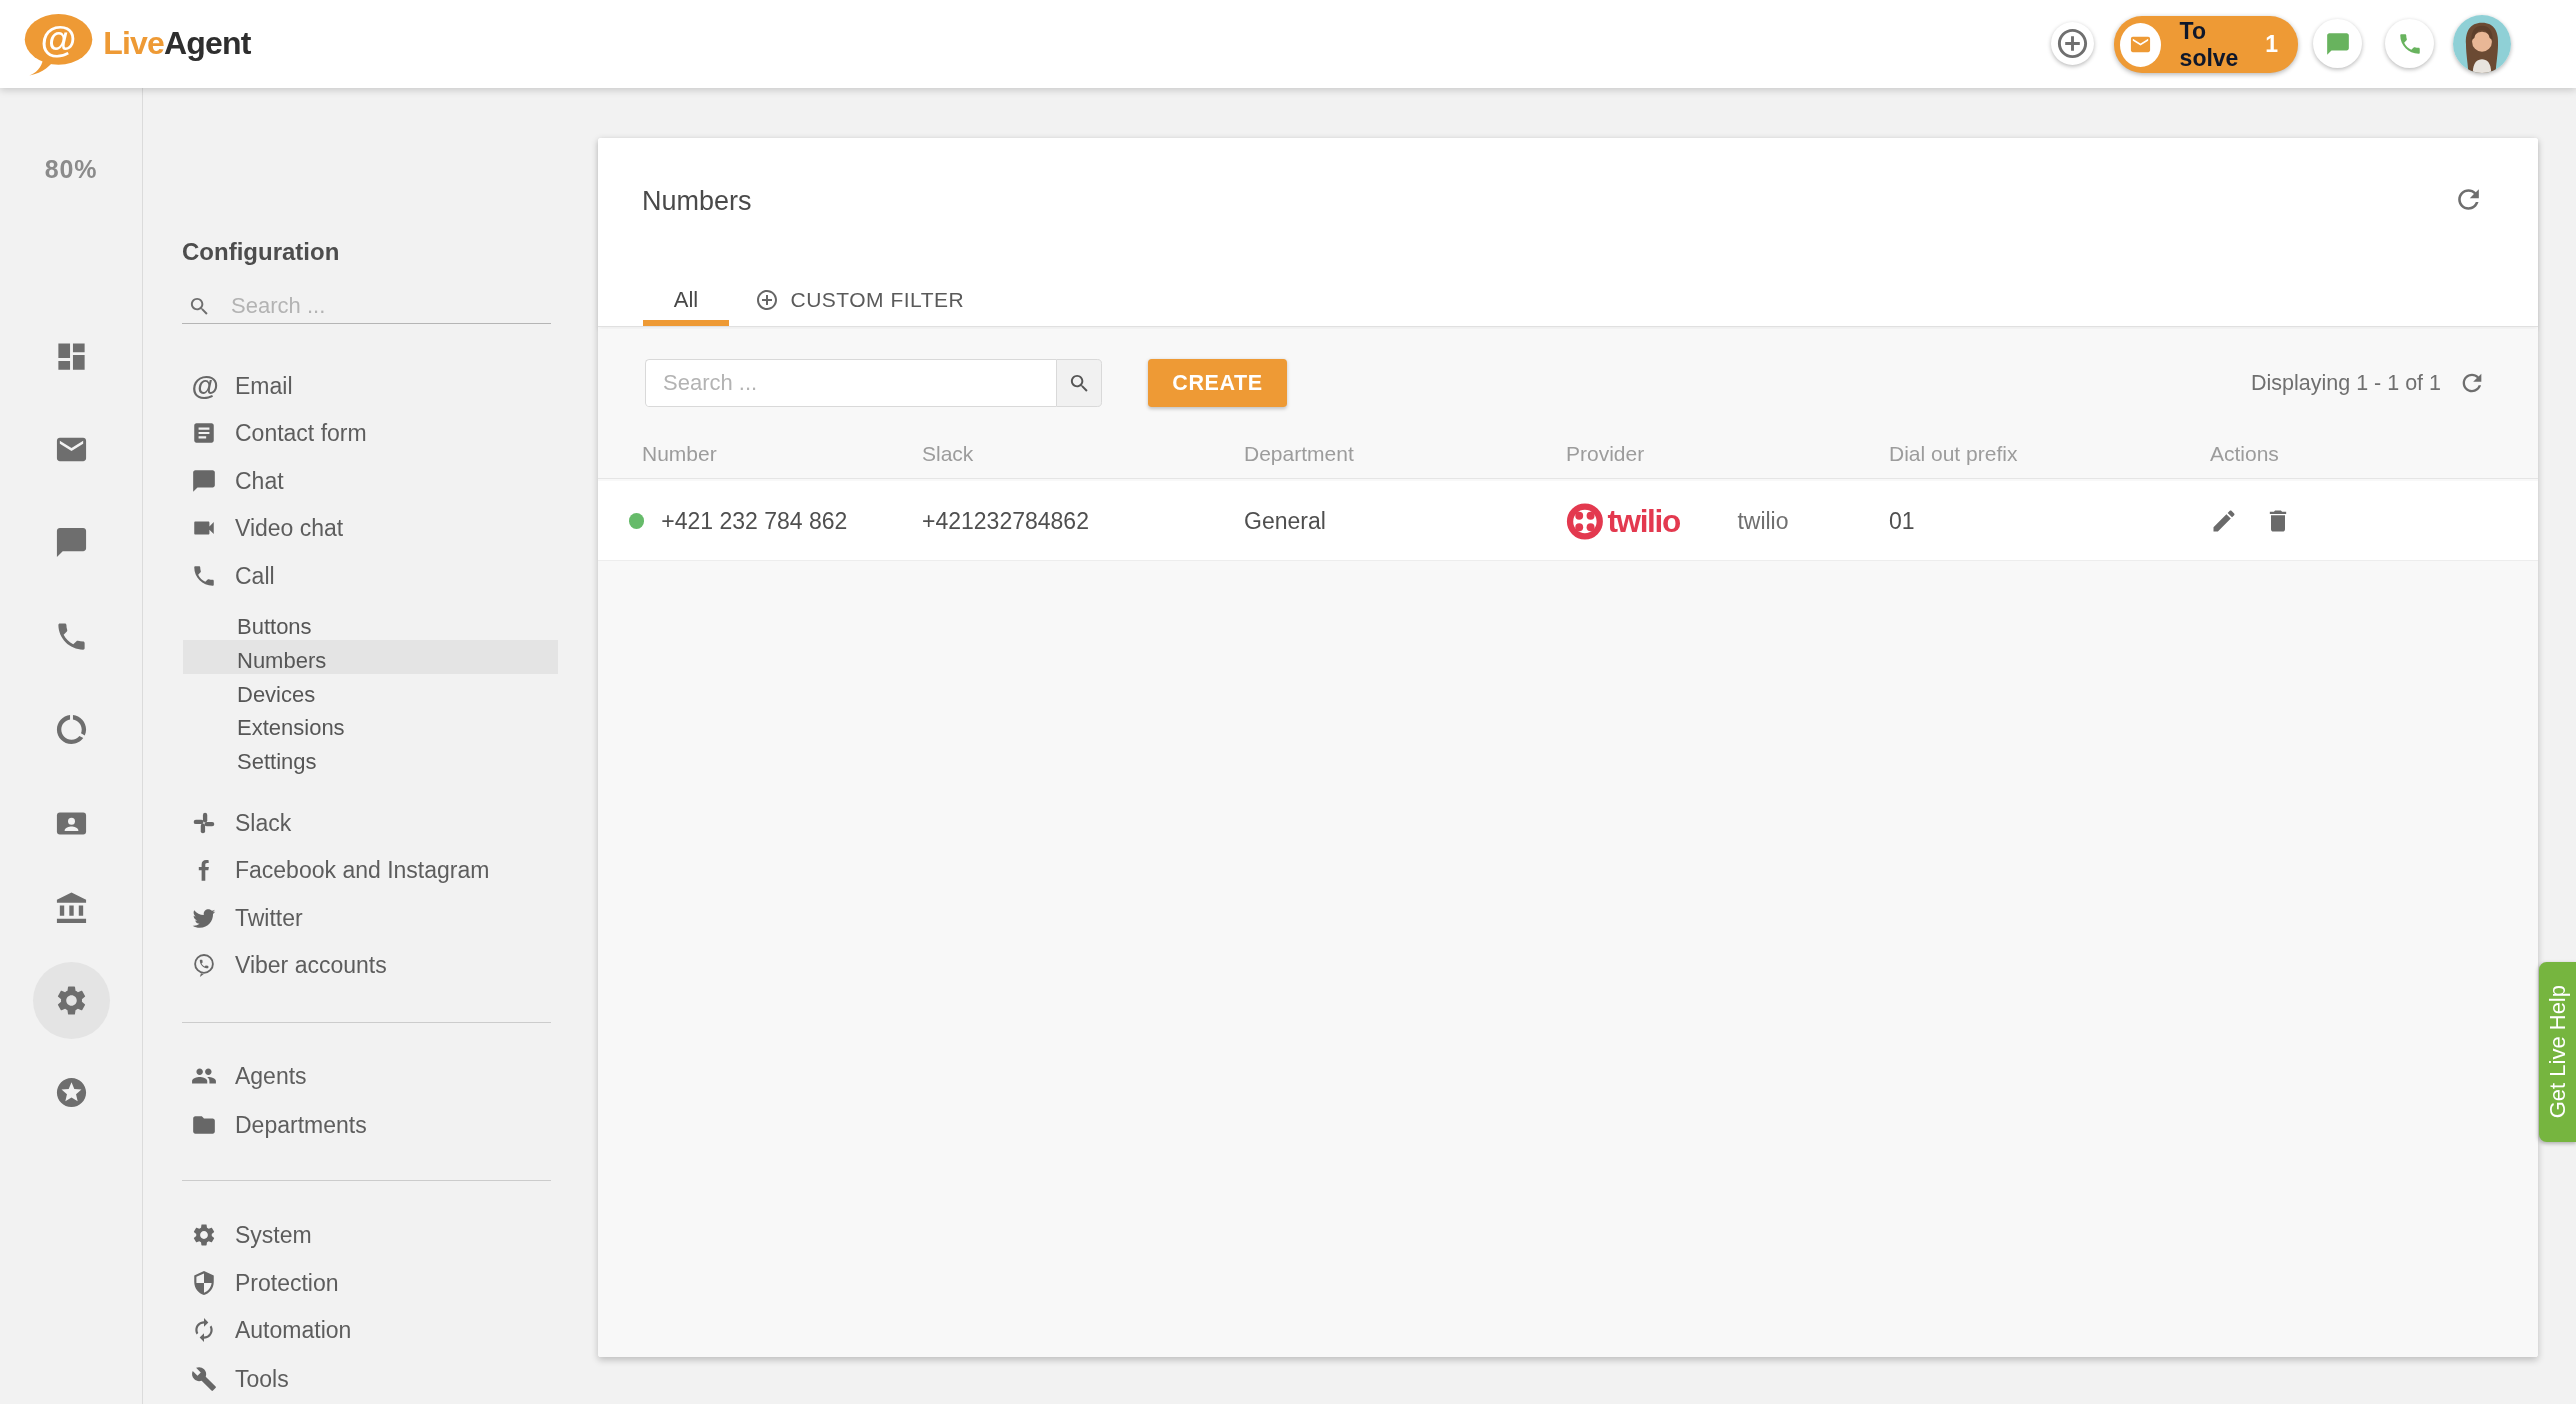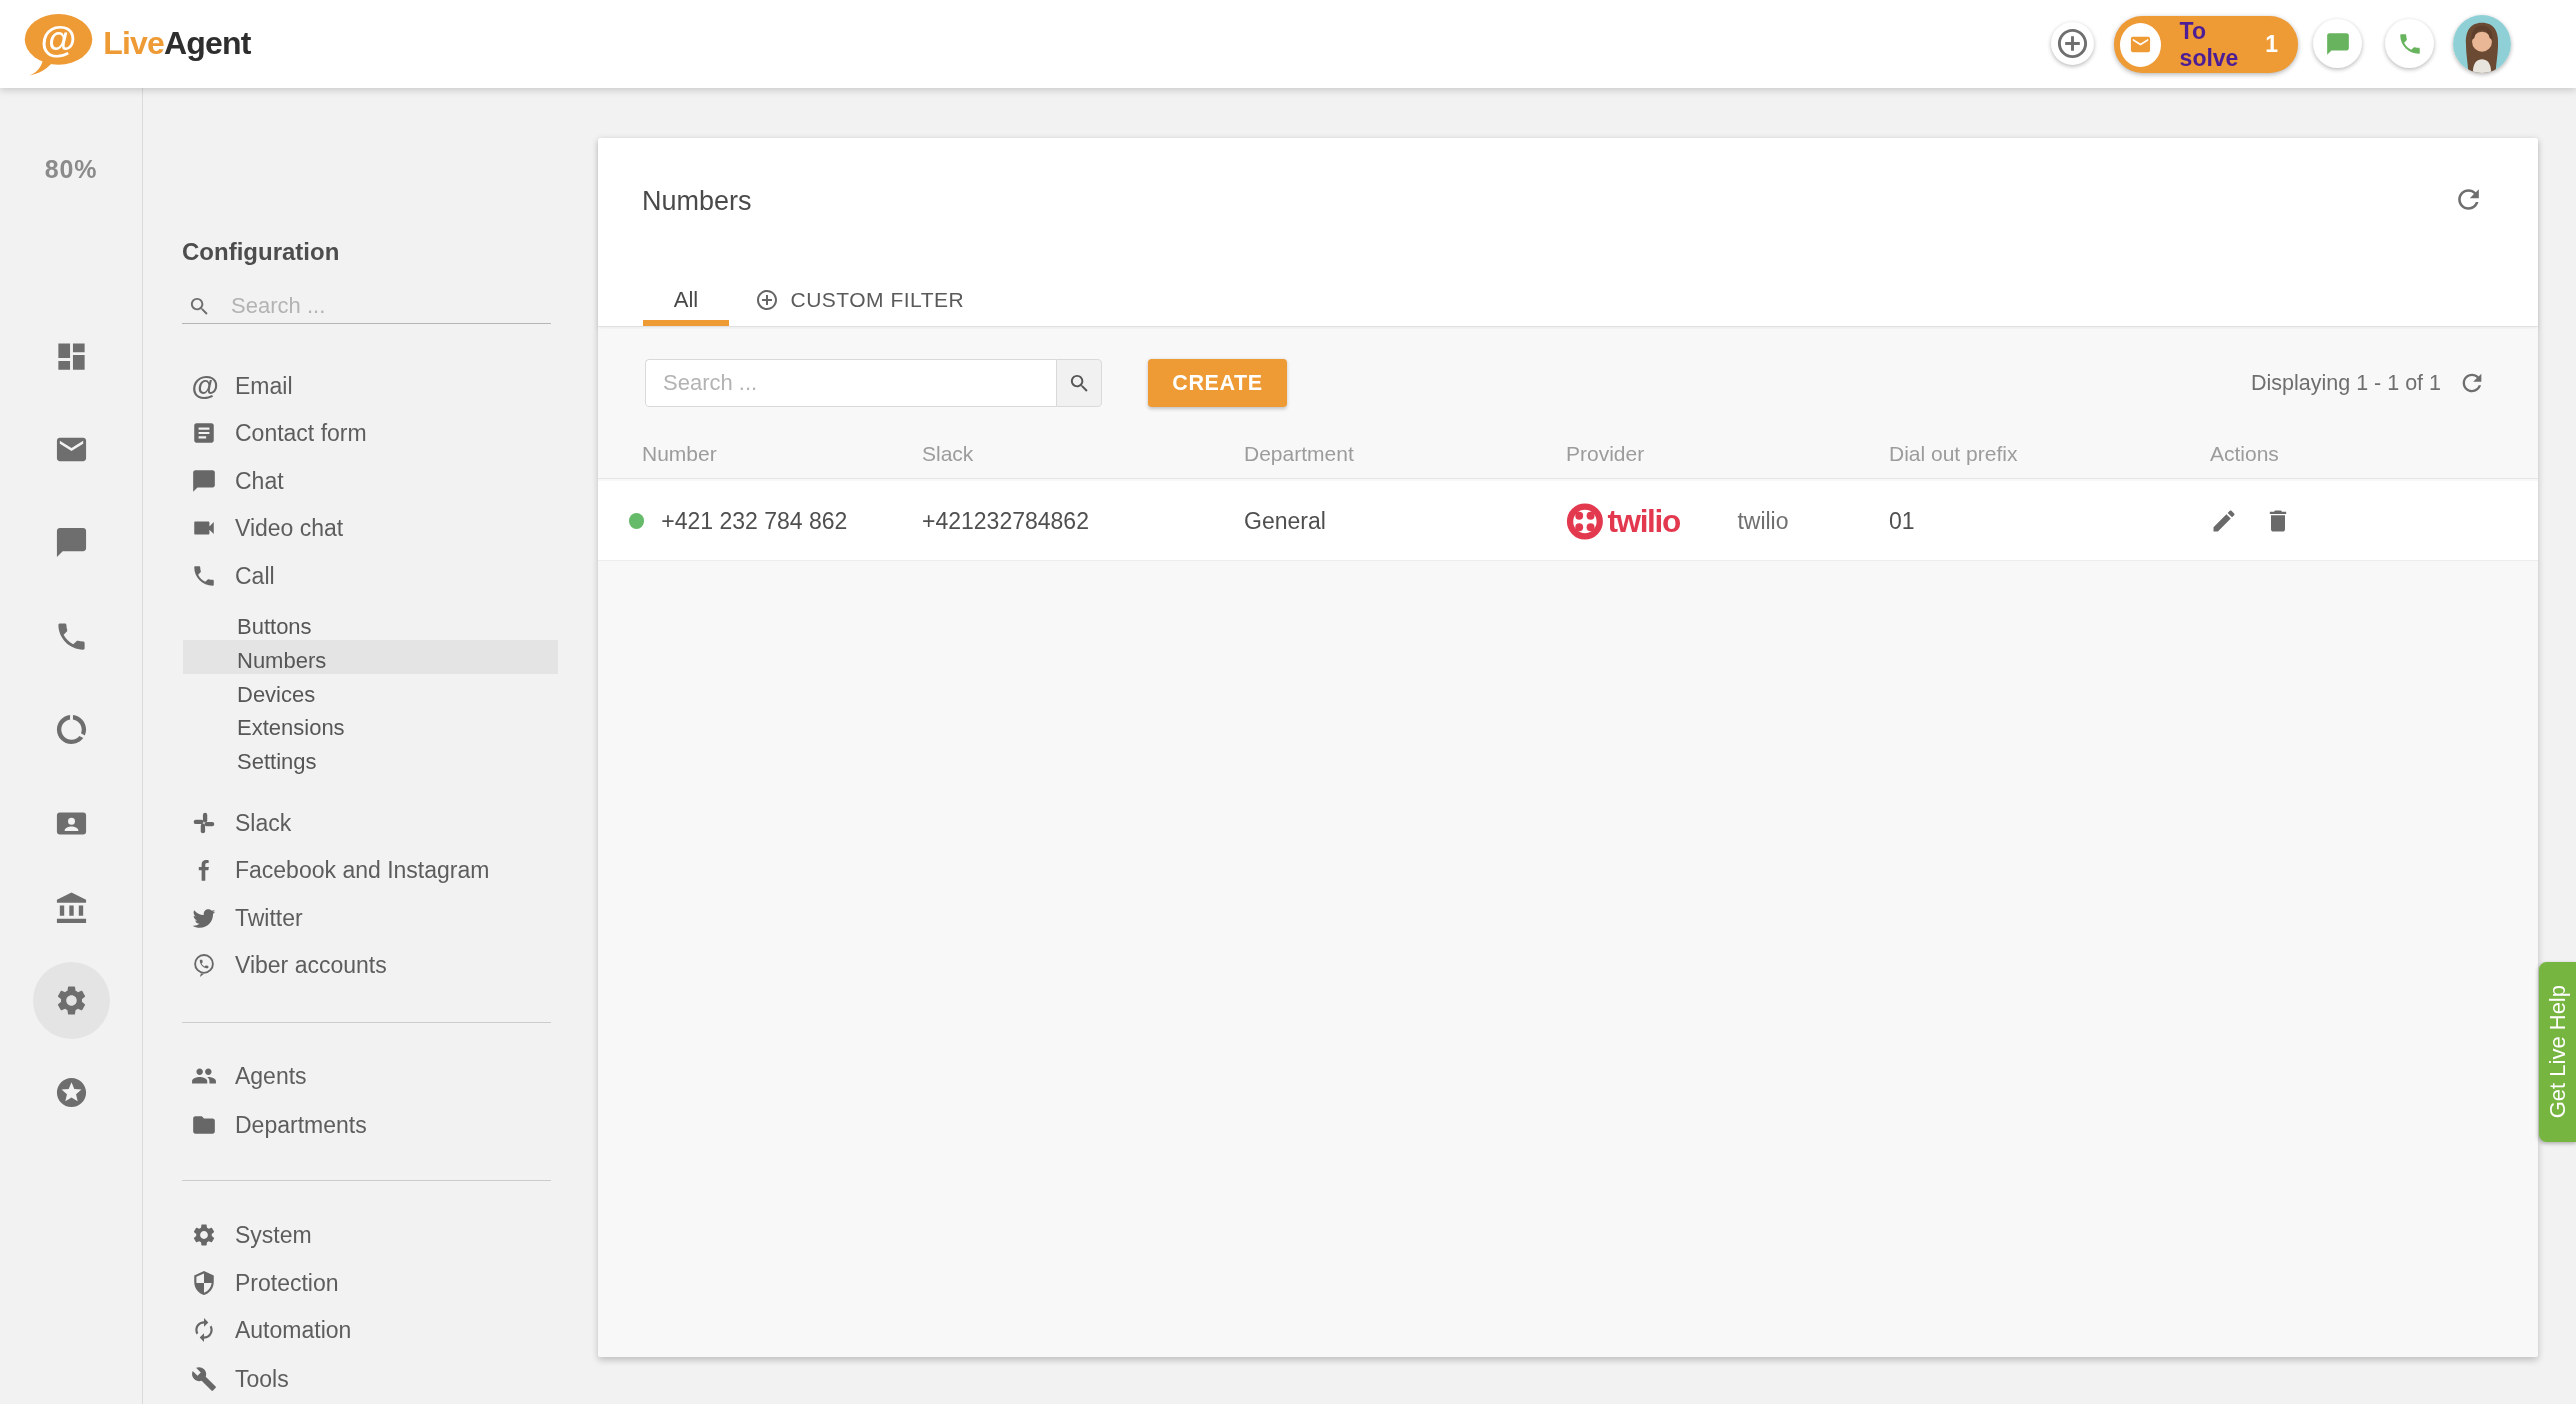--- a/index.html
+++ b/index.html
@@ -16,21 +16,21 @@
   .logo-agent { color:#2e2e2e; }
   .circ-btn { position:absolute; border-radius:50%; background:#fff; box-shadow:0 1.5px 4.6px rgba(0,0,0,.28);
               display:flex; align-items:center; justify-content:center; cursor:pointer; }
   .plus-btn { left:2051px; top:22px; width:43px; height:43px; color:#6f6f6f; }
   .chat-btn { left:2313px; top:19px; width:49px; height:49px; color:#68b35e; }
   .phone-btn { left:2385px; top:19px; width:49px; height:49px; color:#68b35e; }
   .tosolve { position:absolute; left:2114px; top:16px; width:184px; height:57px; border-radius:28px;
              background:#ee9a35; box-shadow:0 1.5px 5.4px rgba(0,0,0,.3); display:flex; align-items:center; cursor:pointer; }
   .tosolve-circ { width:44px; height:44px; margin-left:6.1px; border-radius:50%; background:#fff;
                   display:flex; align-items:center; justify-content:center; color:#ee9a35; }
-  .tosolve-label { color:#4c1d95; font-size:23px; font-weight:bold; margin-left:18.4px; }
+  .tosolve-label { color:#0f172a; font-size:23px; font-weight:bold; margin-left:18.4px; }
   .tosolve-count { color:#fff; font-size:23px; font-weight:bold; margin-left:auto; margin-right:20px; }
   .avatar { position:absolute; left:2453px; top:14.6px; width:58px; height:58px; border-radius:50%;
             overflow:hidden; box-shadow:0 1.5px 4.6px rgba(0,0,0,.3); cursor:pointer; }
 
   
   .rail { position:absolute; left:0; top:88px; width:143px; bottom:0; background:#f2f2f2;
           border-right:1.5px solid #dbdbdb; z-index:5; }
   .rail-util { position:absolute; top:67px; width:100%; text-align:center; font-size:25px;
                font-weight:bold; color:#8b8b8b; letter-spacing:0.8px; }
   .rail-ic { position:absolute; left:54px; width:35px; height:35px; color:#6e6e6e; cursor:pointer; }

